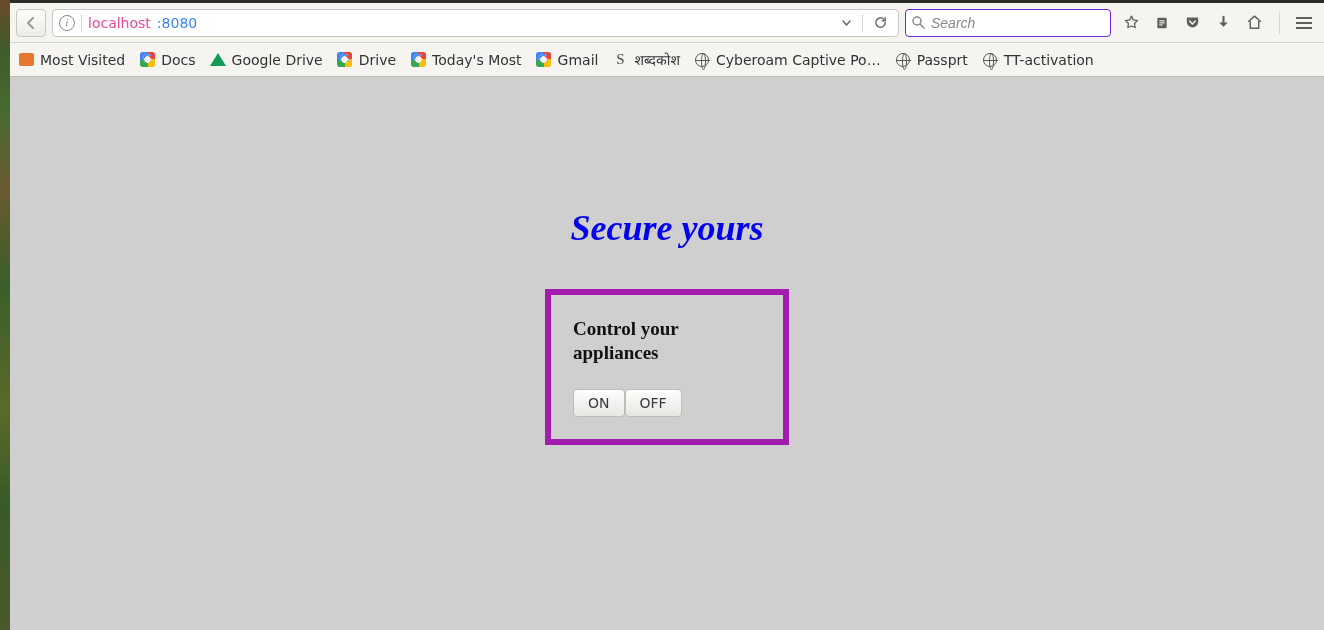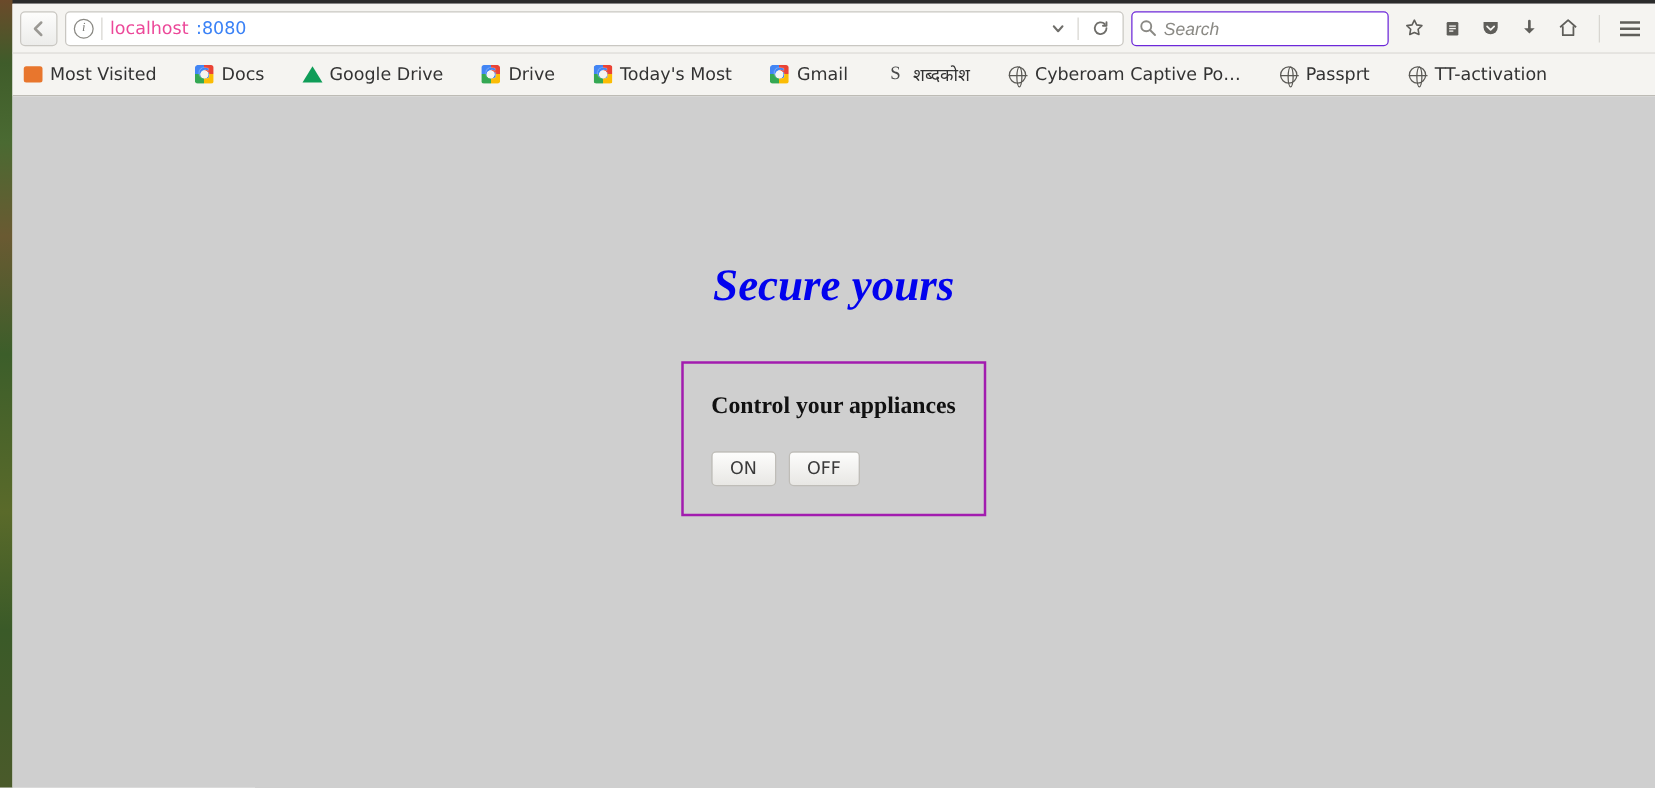--- a/index.html
+++ b/index.html
@@ -53,21 +53,21 @@
   .searchbar input::placeholder { color: #8a8984; }
   .toolicons { display: flex; align-items: center; gap: 14px; padding: 0 6px; color: #5f5e5a; }
   .toolicons .vsep { width: 1px; height: 22px; background: #d8d6d1; margin: 0 2px; }
   .toolicons span { font-size: 17px; line-height: 1; }
   .hamburger { display: flex; flex-direction: column; gap: 3px; }
   .hamburger div { width: 16px; height: 2px; background: #5f5e5a; }
 
   
   .bmbar {
     height: 34px; background: #f5f4f1; border-bottom: 1px solid #bdbbb5;
-    display: flex; align-items: center; padding: 0 8px; gap: 30px; font-size: 14px; color: #333;
+    display: flex; align-items: center; padding: 0 8px; gap: 14px; font-size: 14px; color: #333;
   }
   .bm { display: flex; align-items: center; gap: 6px; white-space: nowrap; cursor: default; }
   .bm .ico { width: 16px; height: 16px; display: flex; align-items: center; justify-content: center; font-size: 13px; }
   .favG {
     width: 15px; height: 15px; border-radius: 2px;
     background: conic-gradient(#ea4335 0 90deg,#fbbc05 90deg 180deg,#34a853 180deg 270deg,#4285f4 270deg 360deg);
     mask: radial-gradient(circle at 50% 50%, transparent 3px, #000 3.5px);
     -webkit-mask: radial-gradient(circle at 50% 50%, transparent 3px, #000 3.5px);
     position: relative;
   }
@@ -90,28 +90,28 @@
   .page {
     position: absolute; left: 10px; right: 0; top: 77px; bottom: 0;
     background: #cfcfcf;
   }
   .page-inner { text-align: center; padding-top: 130px; }
   .title {
     font-family: Georgia, "Times New Roman", serif; font-weight: 700;
     color: #0202ee; font-size: 36px; font-style: italic;
   }
   .card {
-    width: 244px; margin: 40px auto 0; border: 2px solid #a21caf; padding: 22px 20px 22px 22px;
+    width: 244px; margin: 40px auto 0; border: 6px solid #a21caf; padding: 22px 20px 22px 22px;
     text-align: left; background: #cfcfcf;
   }
   .card h3 {
     font-family: Georgia, "Times New Roman", serif; font-weight: 700;
     font-size: 19px; color: #111; line-height: 1.25;
   }
-  .btnrow { margin-top: 24px; display: flex; gap: 10px; }
+  .btnrow { margin-top: 24px; display: flex; }
   .btn {
     font-family: "DejaVu Sans",Arial,sans-serif; font-size: 14px; color: #3a3a3a;
     background: linear-gradient(#fdfdfc,#e8e7e4); border: 1px solid #bfbdb8; border-radius: 4px;
     padding: 5px 14px;
   }
 
   svg { display:block; }
 </style>
 </head>
 <body>

